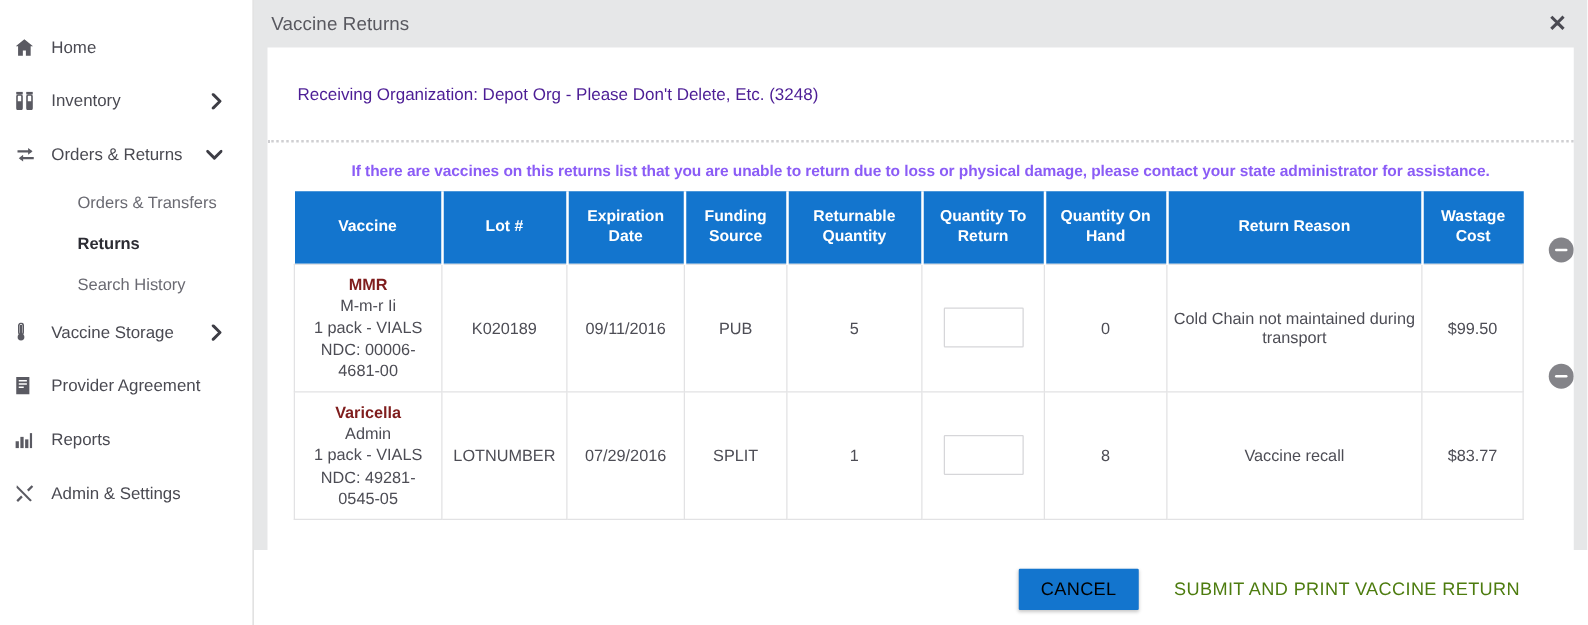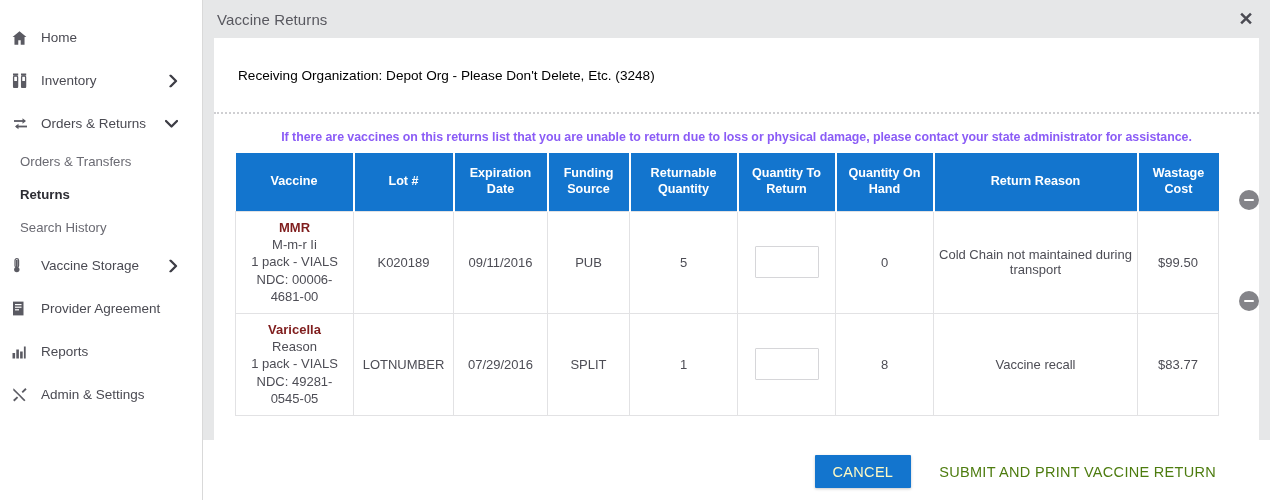--- a/index.html
+++ b/index.html
@@ -39,21 +39,21 @@
   .nav-label { margin-left: 7px; white-space: nowrap; }
   .nav-chevron {
     position: absolute; right: 24px; top: 50%;
     transform: translateY(-50%);
     color: #3d3d45;
     display: flex; align-items: center;
   }
   .sub-item {
     display: flex; align-items: center;
     height: 33px;
-    padding-left: 20px;
+    padding-left: 62px;
     font-size: 13.2px;
     color: #6a6a72;
     cursor: pointer;
     white-space: nowrap;
   }
   .sub-item.active { color: #2c2c33; font-weight: bold; }
 
   
   #modal {
     flex: 1 1 auto;
@@ -90,21 +90,21 @@
     height: 405px;
     background: #ffffff;
     overflow: hidden;
   }
 
   #org-row {
     height: 74px;
     display: flex; align-items: center;
     padding-left: 24px;
     font-size: 13.6px;
-    color: #000000;
+    color: #4c1d95;
   }
   #org-divider {
     margin: 0 0 0 0;
     height: 0;
     border-top: 2px dotted #cfcfd2;
   }
 
   #warning-text {
     text-align: center;
     font-size: 12.4px;
@@ -195,21 +195,21 @@
     font-family: "Liberation Sans", sans-serif;
     font-size: 14.5px;
     letter-spacing: .3px;
     cursor: pointer;
     height: 33px;
     padding: 0 18px;
     border-radius: 1px;
   }
   .btn-primary {
     background: #1375ce;
-    color: #fef9c3;
+    color: #000000;
     box-shadow: 0 1px 3px rgba(0,0,0,.22);
   }
   .btn-disabled {
     background: transparent;
     color: #4d7c0f;
     margin-left: 10px;
     cursor: default;
   }
 </style>
 </head>
@@ -383,21 +383,21 @@
               <td>
                 <input class="qty-input" type="text" value="" style="">
               </td>
               <td>0</td>
               <td>Cold Chain not maintained during transport</td>
               <td>$99.50</td>
             </tr>
             <tr>
               <td class="vaccine-cell">
                 <span class="vax-name">Varicella</span>
-                <span class="vax-line">Reason</span>
+                <span class="vax-line">Admin</span>
                 <span class="vax-line">1 pack - VIALS</span>
                 <span class="vax-line">NDC: 49281-0545-05</span>
               </td>
               <td>LOTNUMBER</td>
               <td>07/29/2016</td>
               <td>SPLIT</td>
               <td>1</td>
               <td>
                 <input class="qty-input" type="text" value="" style="">
               </td>

